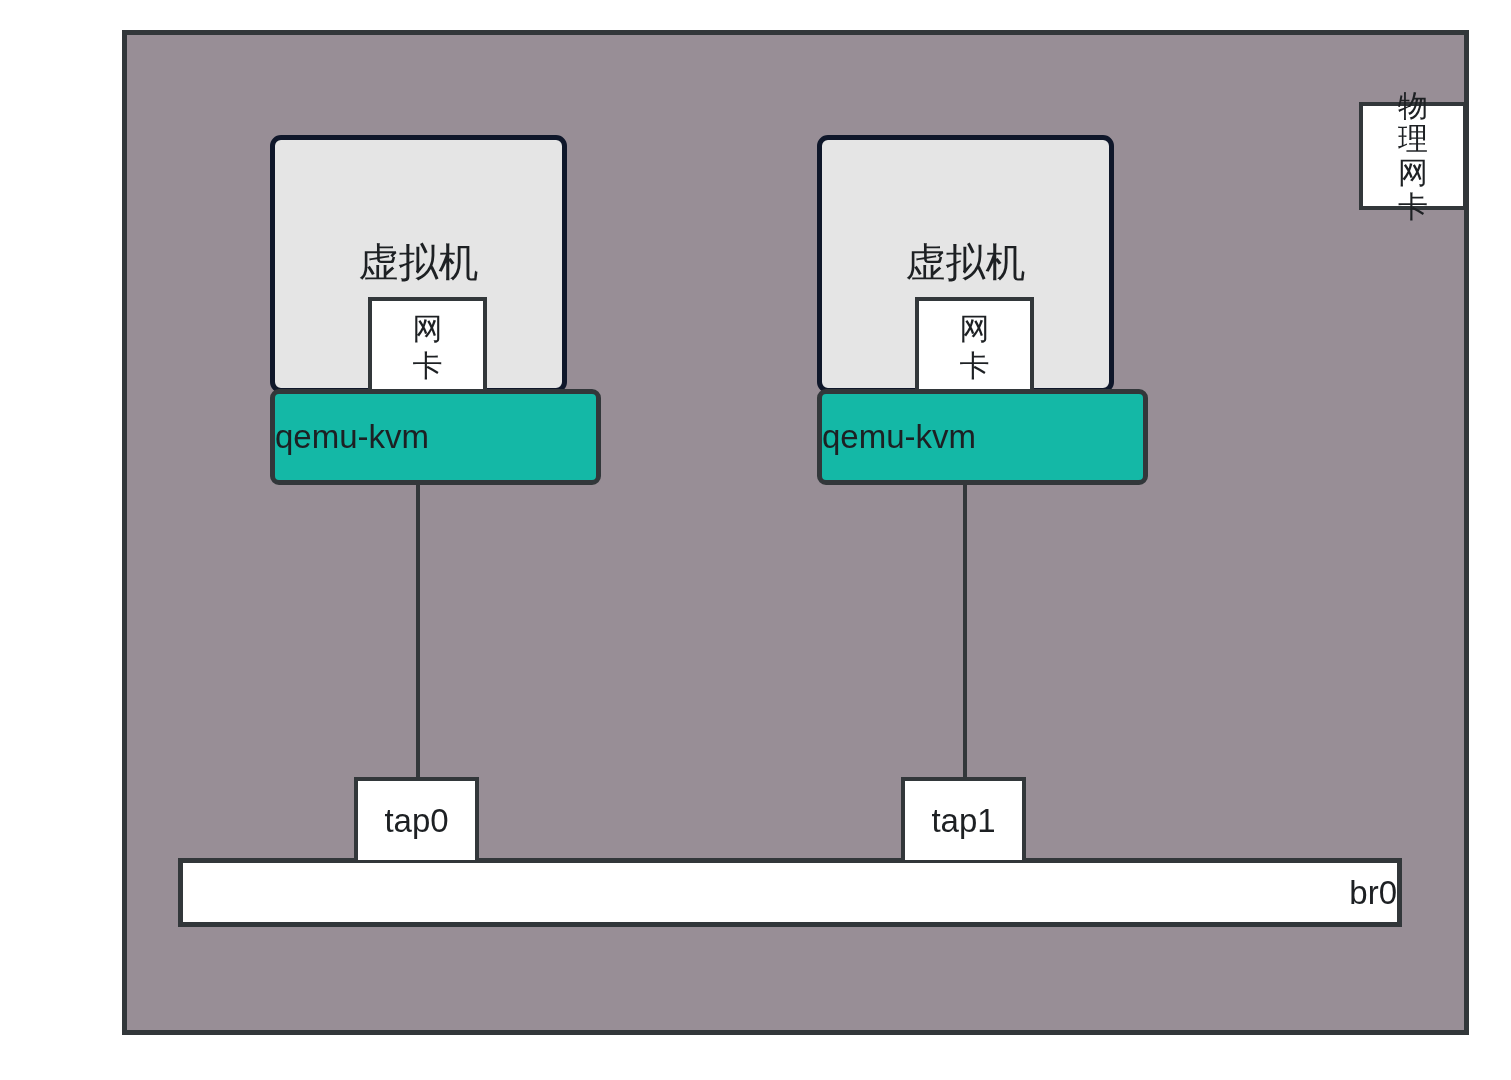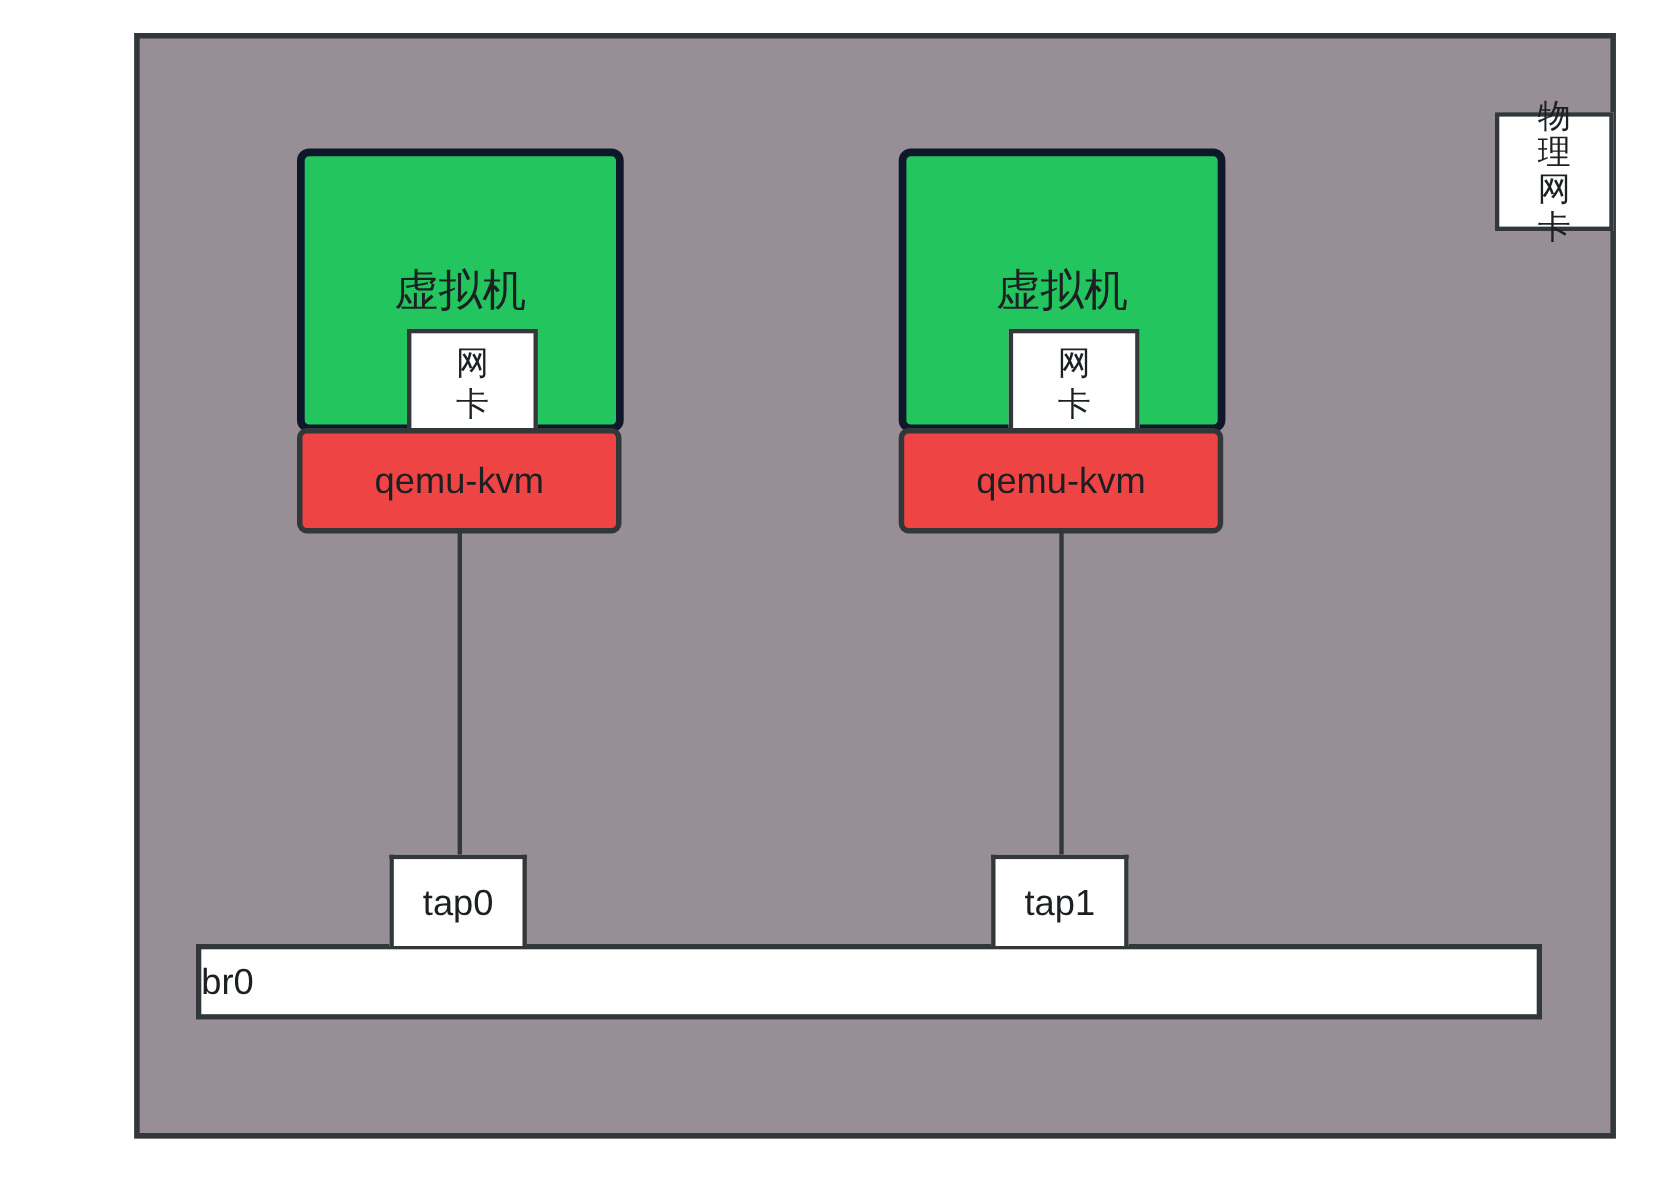--- a/index.html
+++ b/index.html
@@ -68,22 +68,22 @@
     width: 1em;
     word-break: break-all;
   }
 
   
   .vm-box {
     position: absolute;
     width: 297px;
     height: 258px;
     box-sizing: border-box;
-    background: #22c55e;
-    border: 7px solid #0f172a;
+    background: #e5e5e5;
+    border: 5px solid #0f172a;
     border-radius: 11px;
   }
   .vm-title {
     position: absolute;
     left: 0;
     right: 0;
     top: 102px;
     text-align: center;
     font-size: 40px;
     color: #1d2023;
@@ -110,29 +110,29 @@
     line-height: 1.22;
     color: #1d2023;
     text-align: center;
     width: 1em;
     word-break: break-all;
   }
 
   
   .qemu-box {
     position: absolute;
-    width: 295px;
+    width: 331px;
     height: 96px;
     box-sizing: border-box;
-    background: #ef4444;
+    background: #14b8a6;
     border: 5px solid #32373a;
     border-radius: 9px;
     display: flex;
     align-items: center;
-    justify-content: center;
+    justify-content: flex-start;
     z-index: 5;
   }
   .qemu-label {
     font-size: 33px;
     color: #1d2023;
   }
 
   
   .connector {
     position: absolute;
@@ -166,21 +166,21 @@
     position: absolute;
     left: 134px;
     top: 857px;
     width: 1224px;
     height: 69px;
     box-sizing: border-box;
     background: #ffffff;
     border: 5px solid #32373a;
     display: flex;
     align-items: center;
-    justify-content: flex-start;
+    justify-content: flex-end;
     z-index: 3;
   }
   .bridge-label {
     font-size: 33px;
     color: #1d2023;
   }
 </style>
 </head>
 <body>
 

